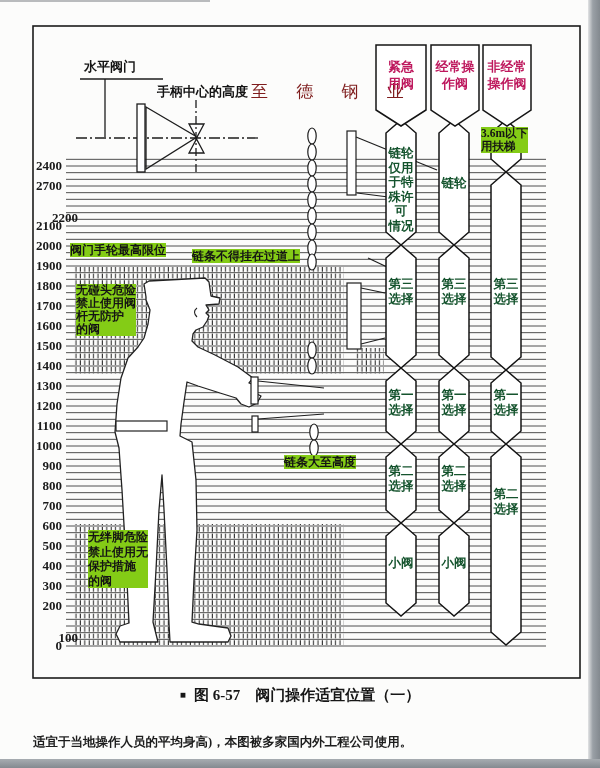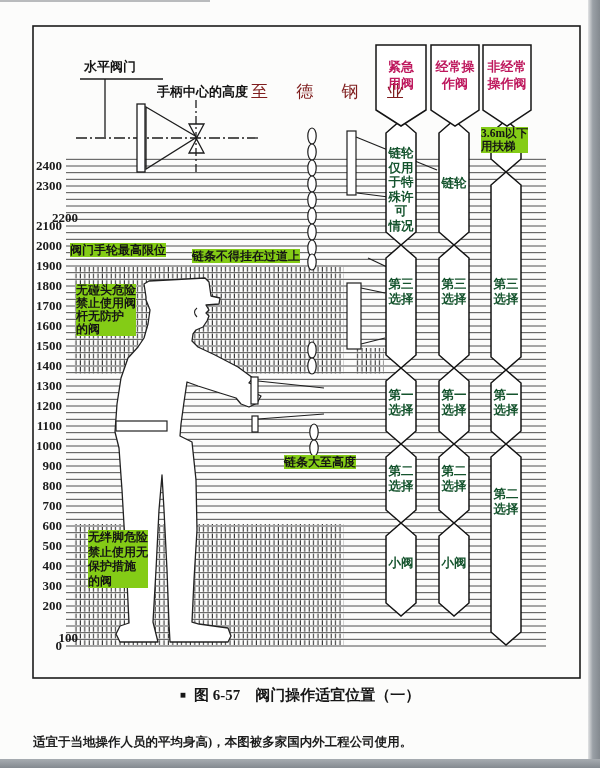--- a/index.html
+++ b/index.html
@@ -204,21 +204,21 @@
     </g>
   </svg>
 
   <div class="txt" style="left:84px;top:60px;background:transparent;font-size:13px;">水平阀门</div>
   <div class="txt" style="left:157px;top:85px;background:transparent;font-size:13px;">手柄中心的高度</div>
 
   <div class="watermark" style="left:251px;top:80px;font-size:17px;letter-spacing:12px;">至 德 钢 业</div>
 
   <div id="scale-labels">
       <div class="scale-label" style="left: 28px; top: 159px;">2400</div>
-      <div class="scale-label" style="left: 28px; top: 179px;">2300</div>
+      <div class="scale-label" style="left: 28px; top: 179px;">2700</div>
       <div class="scale-label" style="left: 28px; top: 211px; margin-left: 16px;">2200</div>
       <div class="scale-label" style="left: 28px; top: 219px;">2100</div>
       <div class="scale-label" style="left: 28px; top: 239px;">2000</div>
       <div class="scale-label" style="left: 28px; top: 259px;">1900</div>
       <div class="scale-label" style="left: 28px; top: 279px;">1800</div>
       <div class="scale-label" style="left: 28px; top: 299px;">1700</div>
       <div class="scale-label" style="left: 28px; top: 319px;">1600</div>
       <div class="scale-label" style="left: 28px; top: 339px;">1500</div>
       <div class="scale-label" style="left: 28px; top: 359px;">1400</div>
       <div class="scale-label" style="left: 28px; top: 379px;">1300</div>

